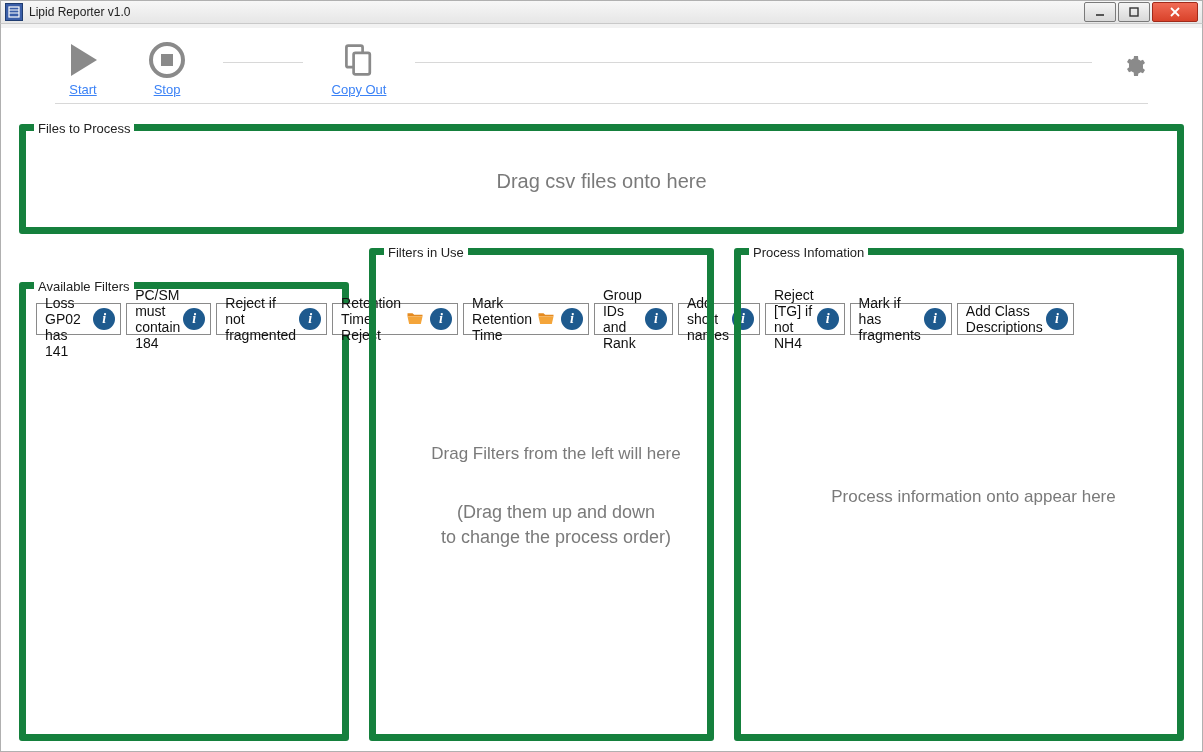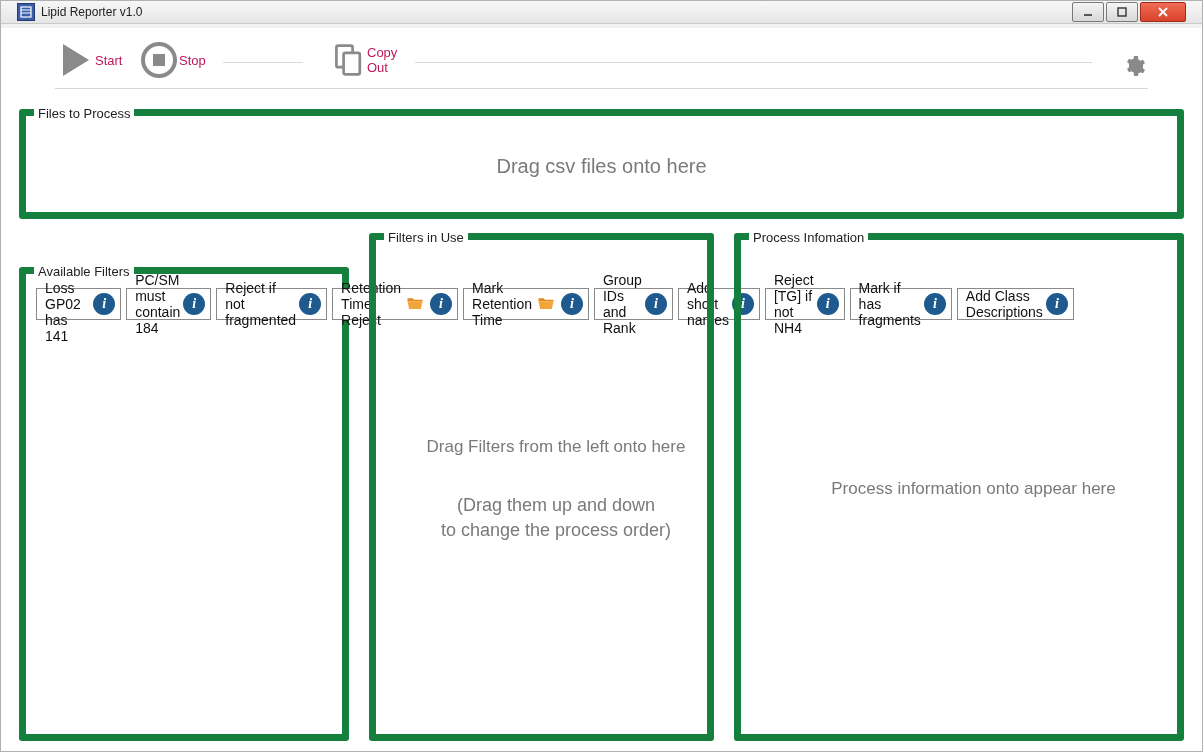--- a/index.html
+++ b/index.html
@@ -15,21 +15,21 @@
   }
 
   
   .titlebar {
     height: 24px;
     background: linear-gradient(#f7f7f7, #e6e6e6);
     border: 1px solid #b0b0b0;
     border-bottom: 1px solid #c9c9c9;
     display: flex;
     align-items: center;
-    padding: 0 16px;
+    padding: 0 4px;
     box-sizing: border-box;
   }
   .titlebar .app-icon {
     width: 16px;
     height: 16px;
     background: #3a5ea8;
     border: 1px solid #1f3c70;
     display: flex;
     align-items: center;
     justify-content: center;
@@ -84,26 +84,27 @@
     margin: 0 40px 6px 40px;
   }
   .toolbar {
     display: flex;
     align-items: flex-start;
     gap: 28px;
     padding: 0 0 6px 0;
   }
   .tool-btn {
     display: flex;
-    flex-direction: row;
+    flex-direction: column;
     align-items: center;
     width: 56px;
-    color: #be185d;
+    color: #3b82f6;
     font-size: 13px;
     cursor: pointer;
+    text-decoration: underline;
   }
   .tool-btn .icon {
     width: 44px;
     height: 44px;
     display: flex;
     align-items: center;
     justify-content: center;
   }
   .toolbar .divider {
     flex: 1;
@@ -385,21 +386,21 @@
             <span class="label">Add Class Descriptions</span>
             <span class="info-icon">
               <span class="info-badge">i</span>
             </span>
           </div>
         </div>
     </div>
 
     <div class="group col-use">
       <span class="legend">Filters in Use</span>
-      <div class="use-hint">Drag Filters from the left onto here</div>
+      <div class="use-hint">Drag Filters from the left will here</div>
       <div class="use-hint use-sub">
         <span>(Drag them up and down</span><br>
         <span>to change the process order)</span>
       </div>
     </div>
 
     <div class="group col-info">
       <span class="legend">Process Infomation</span>
       <div class="info-hint">Process information onto appear here</div>
     </div>

